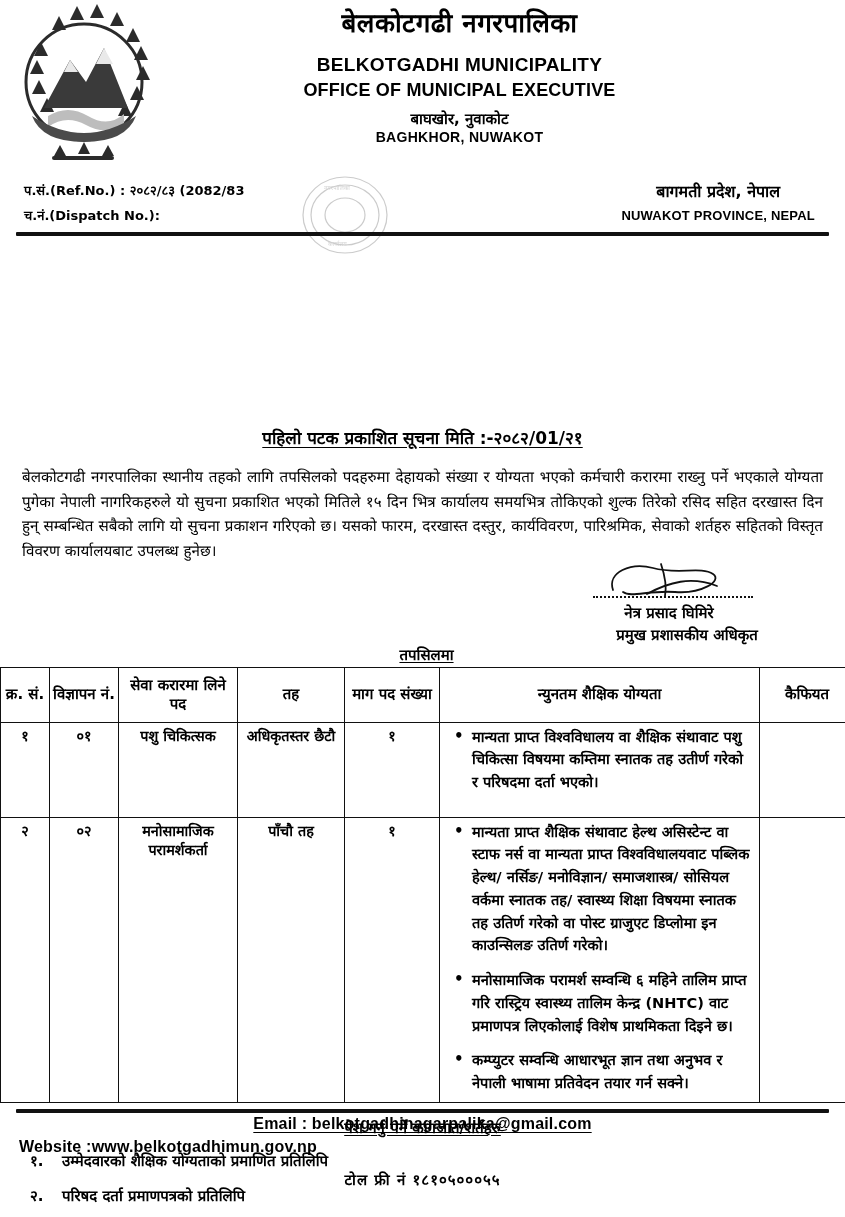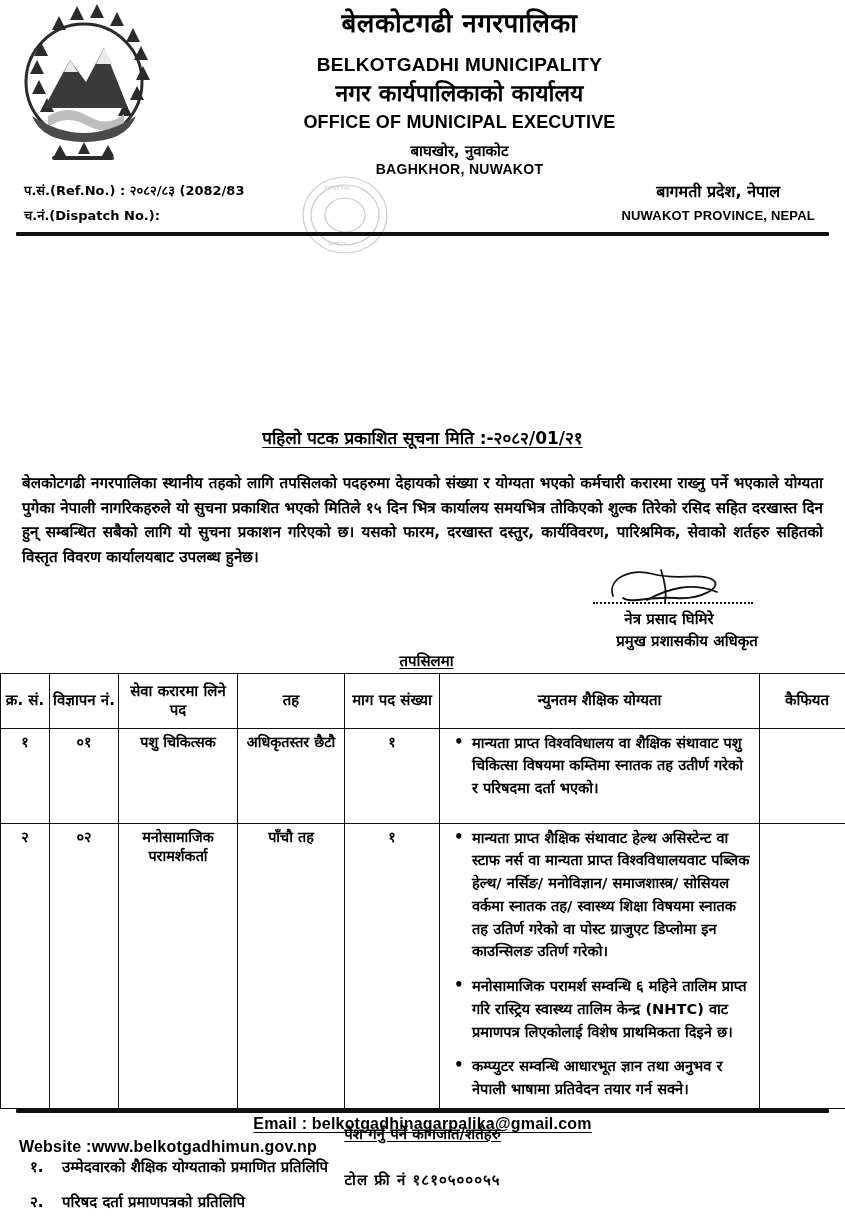--- a/index.html
+++ b/index.html
@@ -60,26 +60,26 @@
   .notice-date{
     text-align:center;margin-top:244px;
     font-family:"DejaVu Sans",sans-serif;
     font-size:17px;font-weight:700;
     text-decoration:underline;
     text-underline-offset:3px;
   }
 
   
   .body-para{
-    margin:22px 22px 0 22px;
+    margin:16px 22px 0 22px;
     font-family:"DejaVu Sans",sans-serif;
     font-size:15.2px;
     line-height:1.62;
     text-align:justify;
-    font-weight:700;
+    font-weight:400;
   }
 
   
   .sig-wrap{
     position:relative;margin-top:6px;height:72px;
   }
   .sig-scribble{position:absolute;right:120px;top:-10px;width:120px;height:42px;}
   .sig-scribble svg{width:120px;height:42px;display:block;}
   .dots{
     position:absolute;right:92px;top:26px;width:160px;
@@ -223,21 +223,20 @@
             <path d="M64 150 l6 -12 6 12z"></path>
             <path d="M88 152 l6 -11 6 11z"></path>
           <rect x="38" y="152" width="62" height="4" rx="2"></rect>
         </g>
       </svg>
     </div>
 
     <div class="head-center">
       <div class="np-title">बेलकोटगढी नगरपालिका</div>
       <div class="en-title">BELKOTGADHI MUNICIPALITY</div>
-      <div class="np-sub">नगर कार्यपालिकाको कार्यालय</div>
       <div class="en-sub">OFFICE OF MUNICIPAL EXECUTIVE</div>
       <div class="np-place">बाघखोर, नुवाकोट</div>
       <div class="en-place">BAGHKHOR, NUWAKOT</div>
     </div>
 
     <div class="refblock">
       <div class="np">प.सं.(Ref.No.) : २०८२/८३ (2082/83</div>
       <div class="np">च.नं.(Dispatch No.):</div>
     </div>
 

